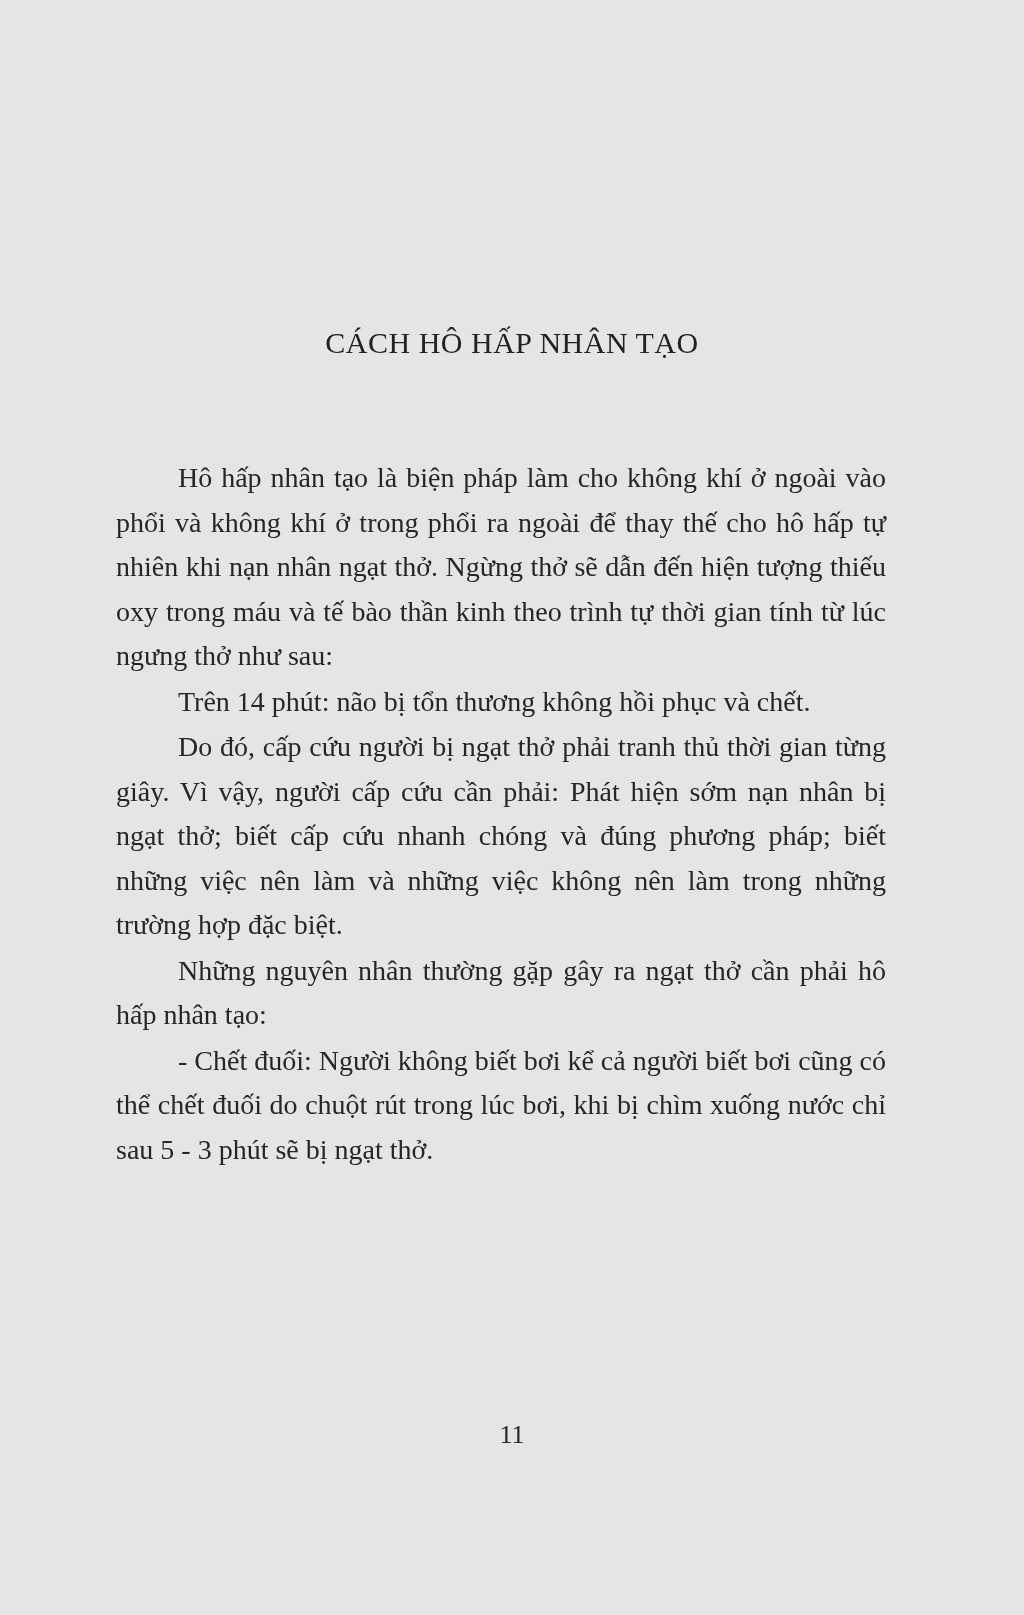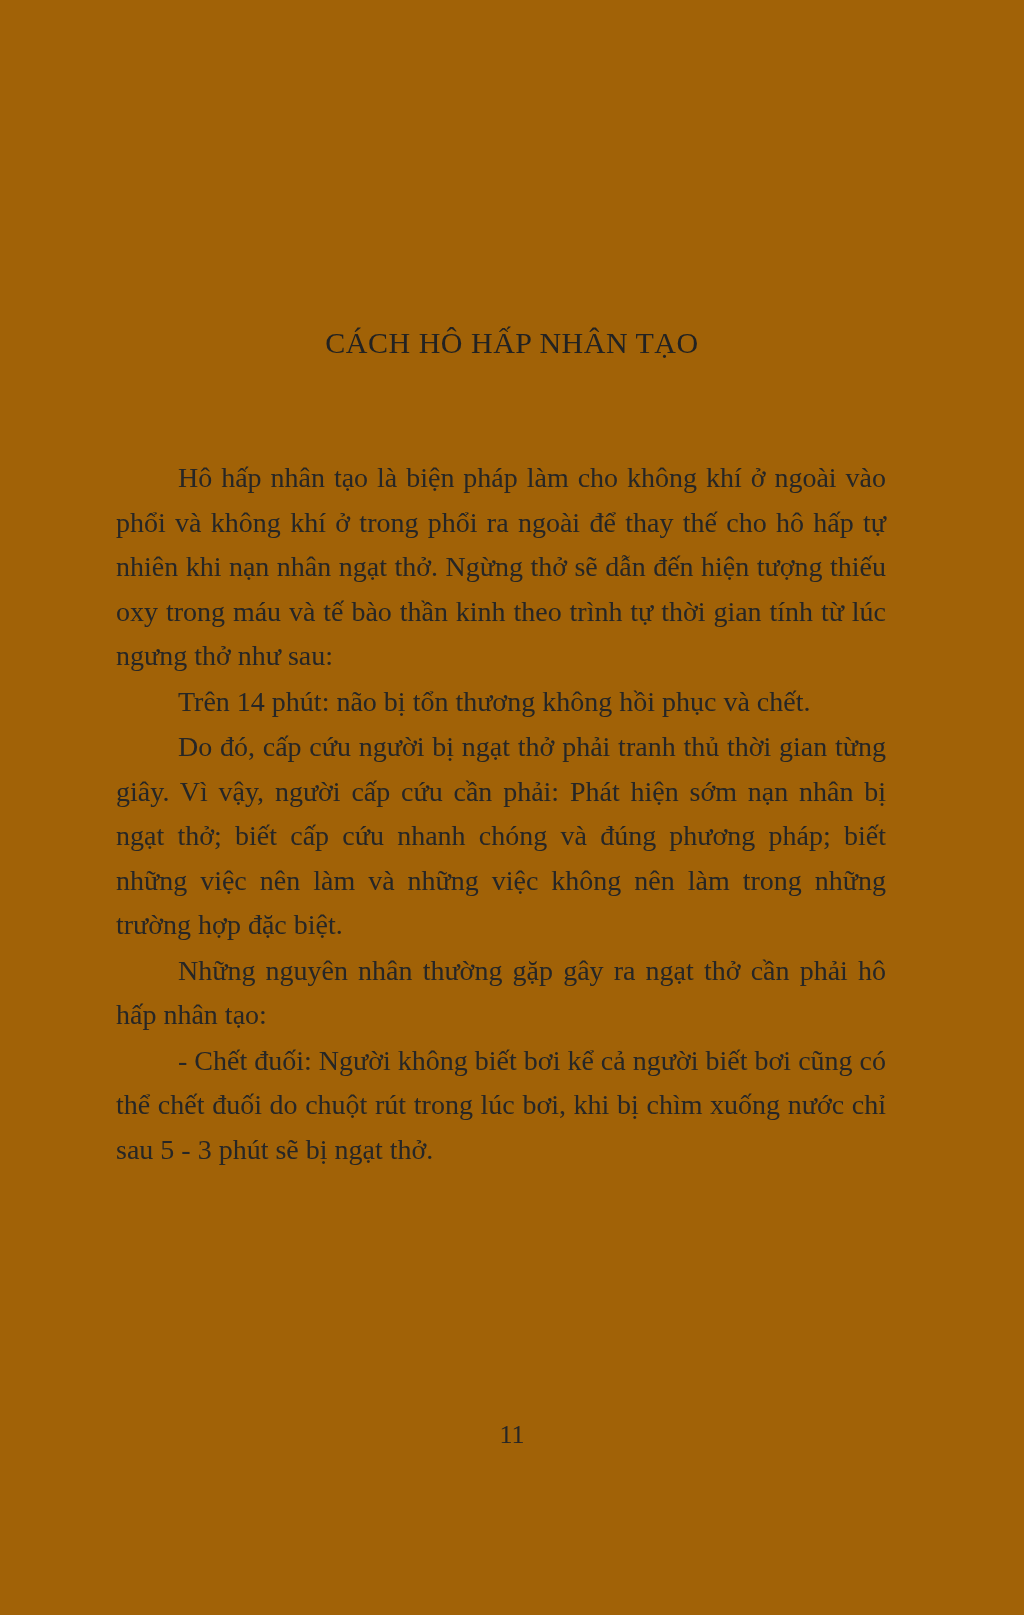--- a/index.html
+++ b/index.html
@@ -4,21 +4,21 @@
 <style>
   html, body {
     margin: 0;
     padding: 0;
     background: #ffffff;
   }
   .page {
     position: relative;
     width: 1024px;
     height: 1615px;
-    background: #a16207;
+    background: #e5e5e5;
     font-family: "Liberation Serif", serif;
     color: #262626;
     overflow: hidden;
     box-sizing: border-box;
   }
   .title {
     padding-top: 326px;
     text-align: center;
     font-size: 30px;
     letter-spacing: 0.5px;

